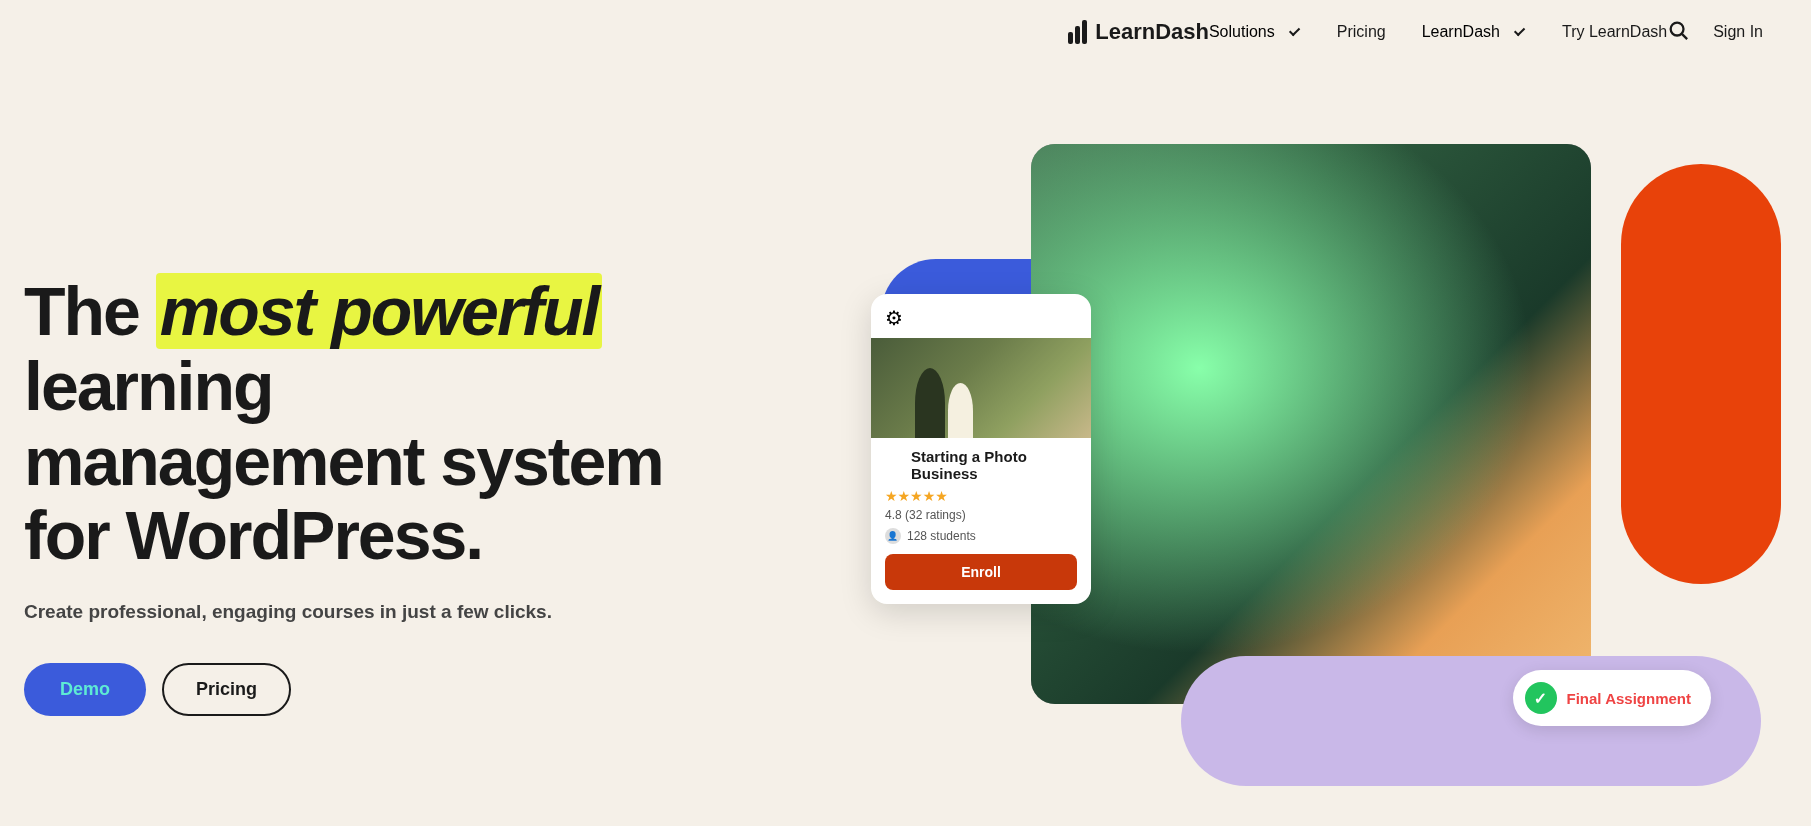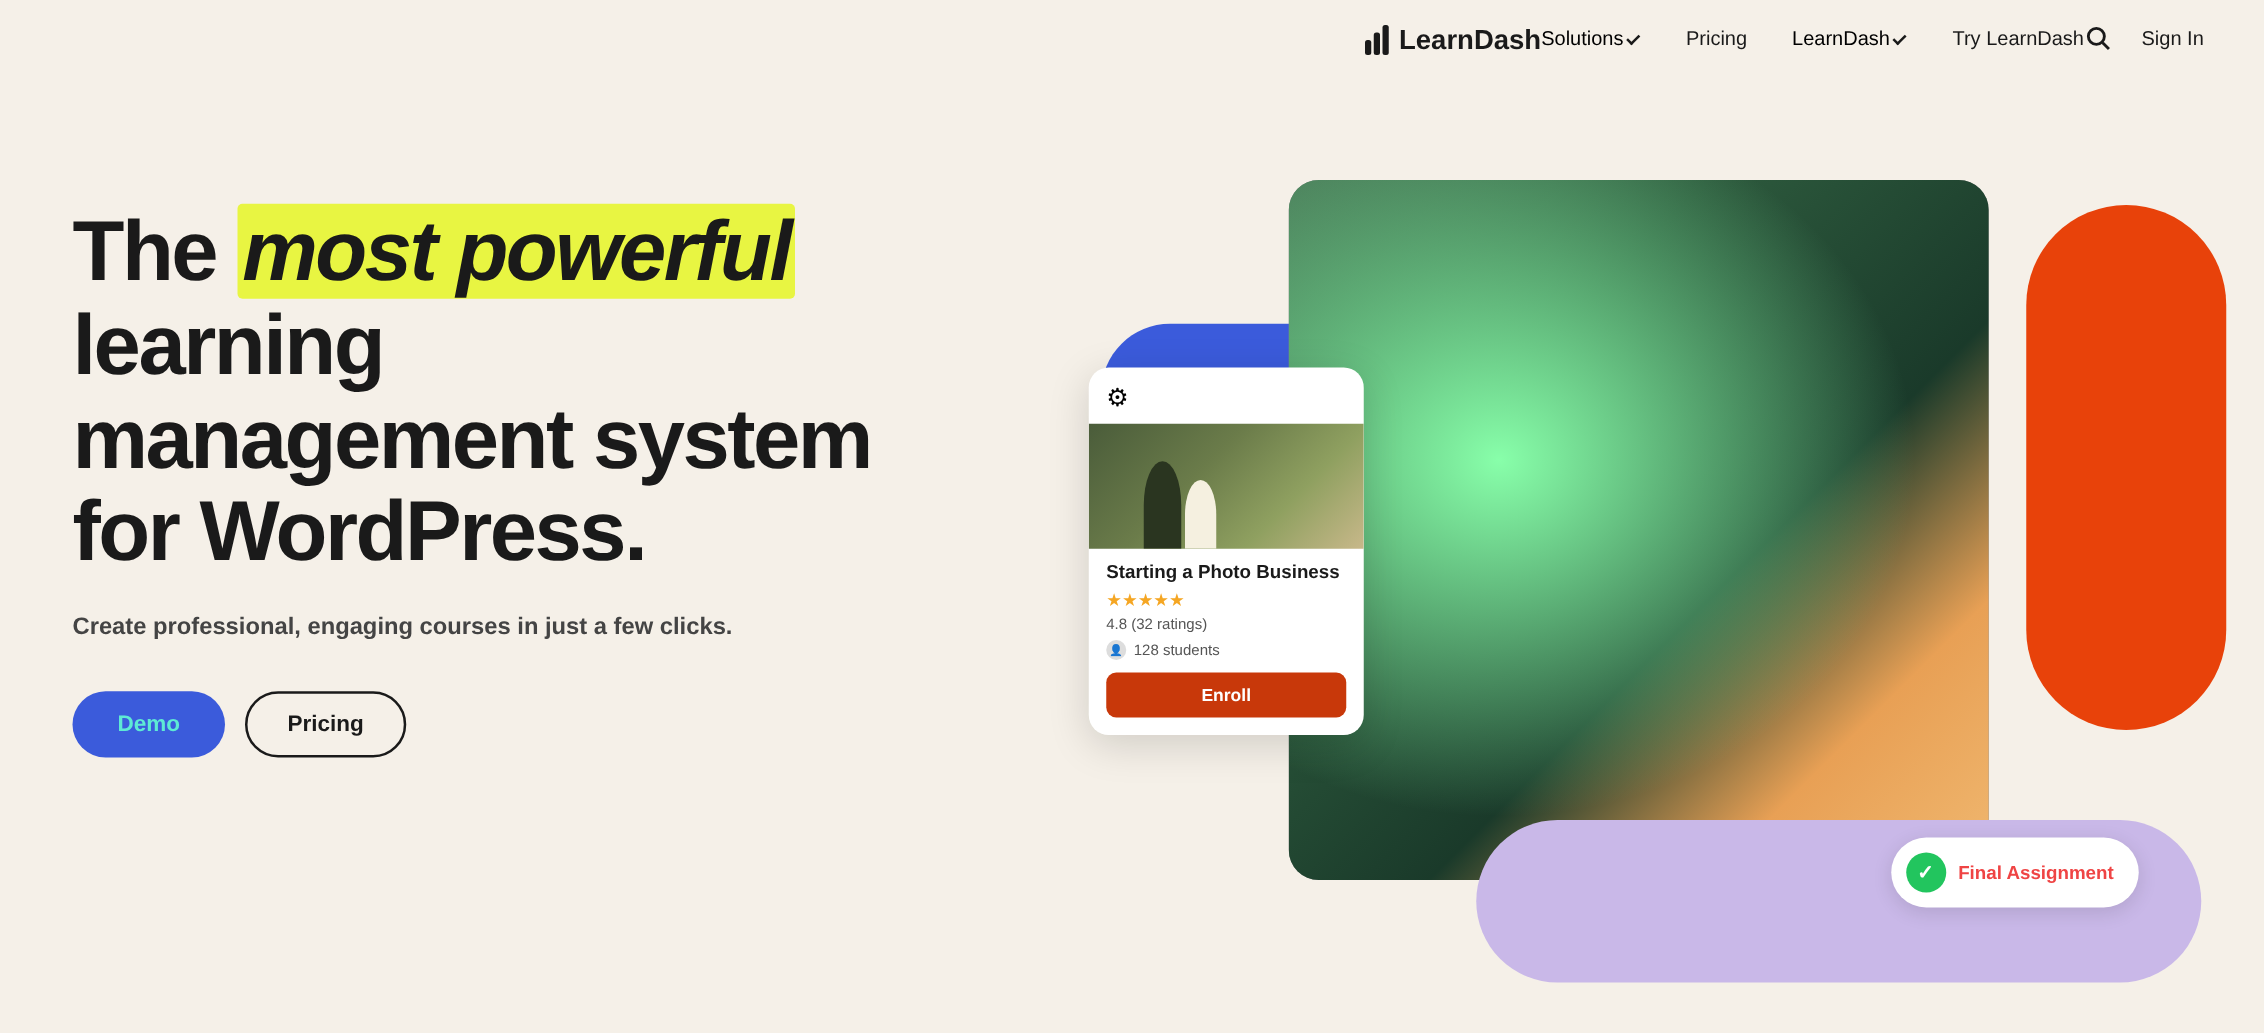--- a/index.html
+++ b/index.html
@@ -48,21 +48,21 @@
     }
     .nav-links li a {
       text-decoration: none;
       color: #1a1a1a;
       font-size: 16px;
       font-weight: 500;
     }
     .nav-links .has-dropdown {
       display: flex;
       align-items: center;
-      gap: 4px;
+      gap: 16px;
       cursor: pointer;
     }
     .chevron-down {
       width: 10px;
       height: 6px;
       border-left: 2px solid #1a1a1a;
       border-bottom: 2px solid #1a1a1a;
       transform: rotate(-45deg) translateY(-2px);
       display: inline-block;
     }
@@ -80,22 +80,22 @@
     .nav-signin {
       font-size: 16px;
       font-weight: 500;
       color: #1a1a1a;
       text-decoration: none;
     }
 
     
     .hero {
       display: flex;
-      align-items: flex-start;
-      padding: 60px 58px 0;
+      align-items: center;
+      padding: 60px 24px 0;
       position: relative;
       height: calc(826px - 64px);
       overflow: hidden;
     }
     .hero-left {
       max-width: 640px;
       padding-top: 40px;
       z-index: 2;
       flex-shrink: 0;
     }
@@ -257,20 +257,21 @@
       border-radius: 50% 50% 0 0;
     }
     .card-body {
       padding: 10px 14px 14px;
     }
     .card-title {
       font-size: 15px;
       font-weight: 700;
       color: #1a1a1a;
       margin-bottom: 6px;
+      margin-left: 26px;
     }
     .card-stars {
       color: #f5a623;
       font-size: 14px;
       margin-bottom: 4px;
     }
     .card-rating {
       font-size: 12px;
       color: #555;
       margin-bottom: 6px;

